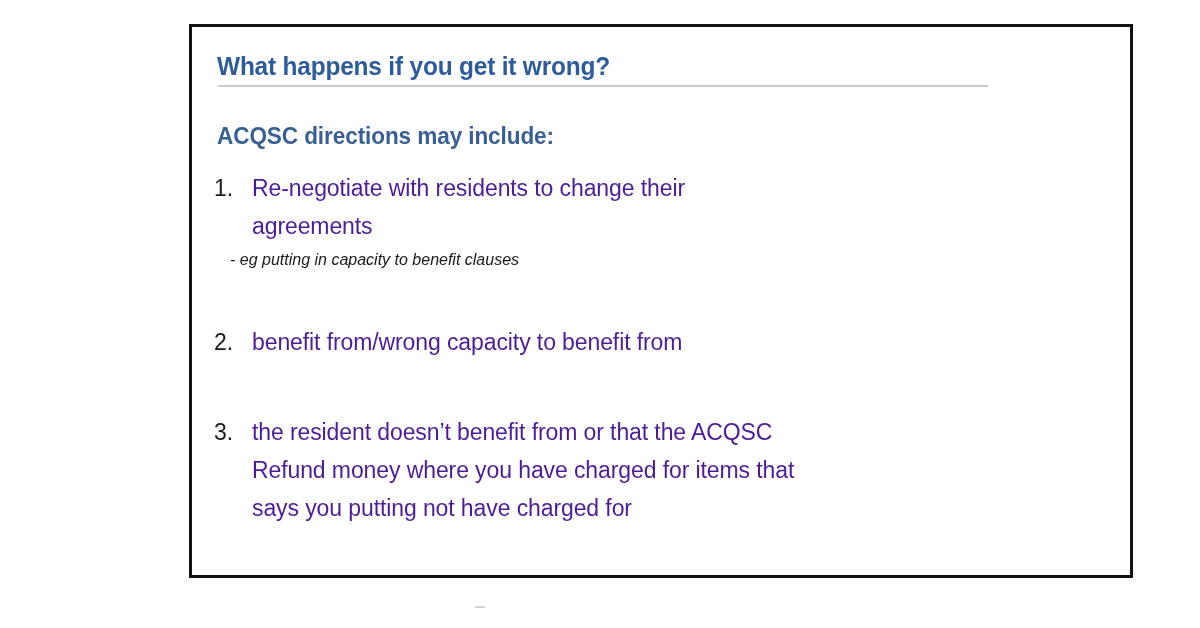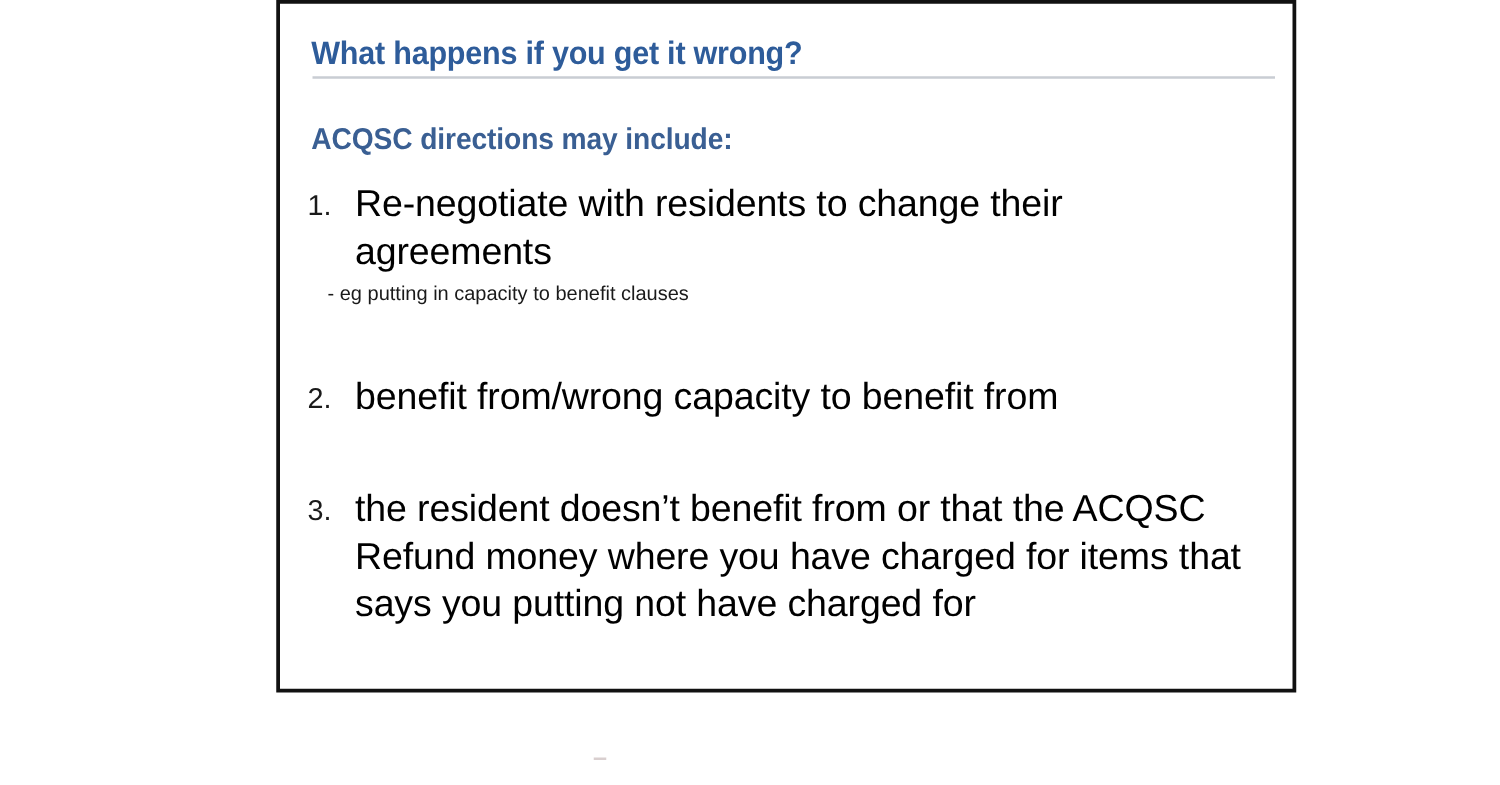--- a/index.html
+++ b/index.html
@@ -12,27 +12,26 @@
     background: #ffffff;
     font-family: "Liberation Sans", sans-serif;
     overflow: hidden;
     position: relative;
   }
 
   
   #slide-frame {
     position: absolute;
     left: 189px;
-    top: 0;
-    width: 816px;
+    top: 24px;
+    width: 944px;
     height: 554px;
     box-sizing: border-box;
     border: 3px solid #111111;
     background: #ffffff;
-    margin-left: 32px;
   }
 
   #slide-body {
     position: absolute;
     left: 0;
     top: 0;
     width: 100%;
     height: 100%;
   }
 
@@ -94,38 +93,39 @@
     width: 38px;
     flex: 0 0 38px;
     font-size: 23px;
     line-height: 38px;
     color: #1a1a1a;
     text-align: left;
   }
 
   .item-text {
     flex: 1 1 auto;
-    font-size: 30px;
+    font-size: 23px;
     line-height: 38px;
-    color: #000000;
+    color: #4c1d95;
     letter-spacing: -0.1px;
   }
 
   .item-text .line {
     display: block;
     white-space: nowrap;
   }
 
   .sub-note {
     margin-left: 16px;
     margin-top: 4px;
     font-size: 16px;
     line-height: 22px;
     color: #1a1a1a;
     white-space: nowrap;
+    font-style: italic;
   }
 
   .gap-after {
     height: 52px;
   }
 
   
   #scan-artifact {
     position: absolute;
     left: 475px;

